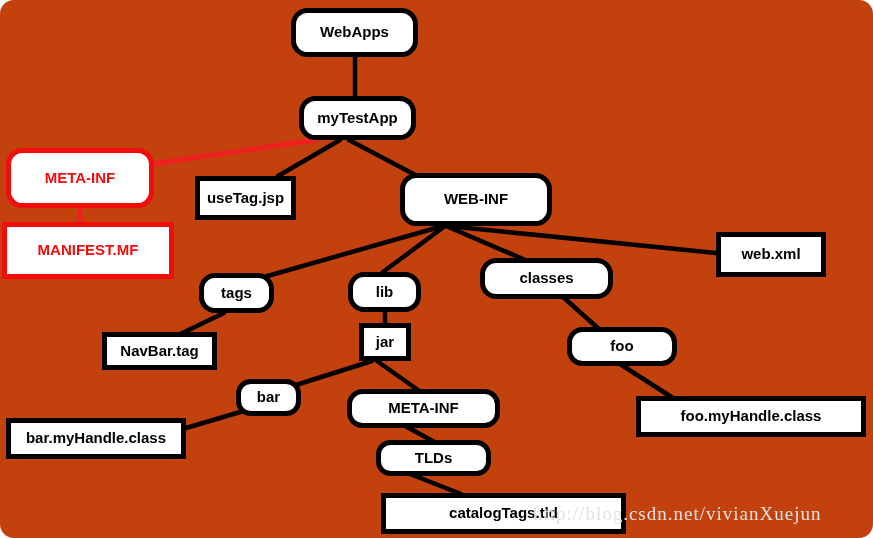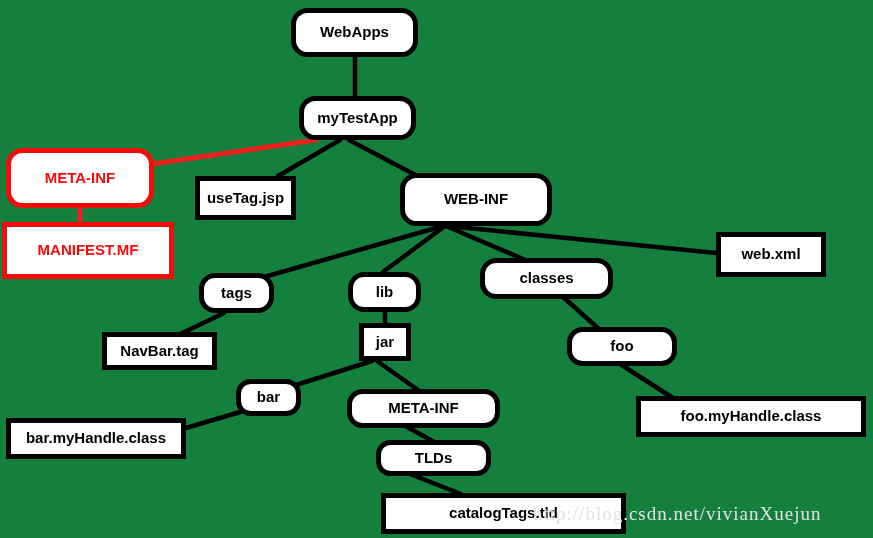--- a/index.html
+++ b/index.html
@@ -4,23 +4,24 @@
 <style>
   html, body {
     margin: 0;
     padding: 0;
     background: #ffffff;
   }
   #canvas {
     position: relative;
     width: 873px;
     height: 538px;
-    background: #15803d;
+    background: #c2410c;
     overflow: hidden;
     font-family: "Liberation Sans", sans-serif;
+    border-radius: 14px;
   }
   #diagram-svg {
     position: absolute;
     left: 0;
     top: 0;
     width: 873px;
     height: 538px;
   }
   .node-label {
     font-family: "Liberation Sans", sans-serif;

